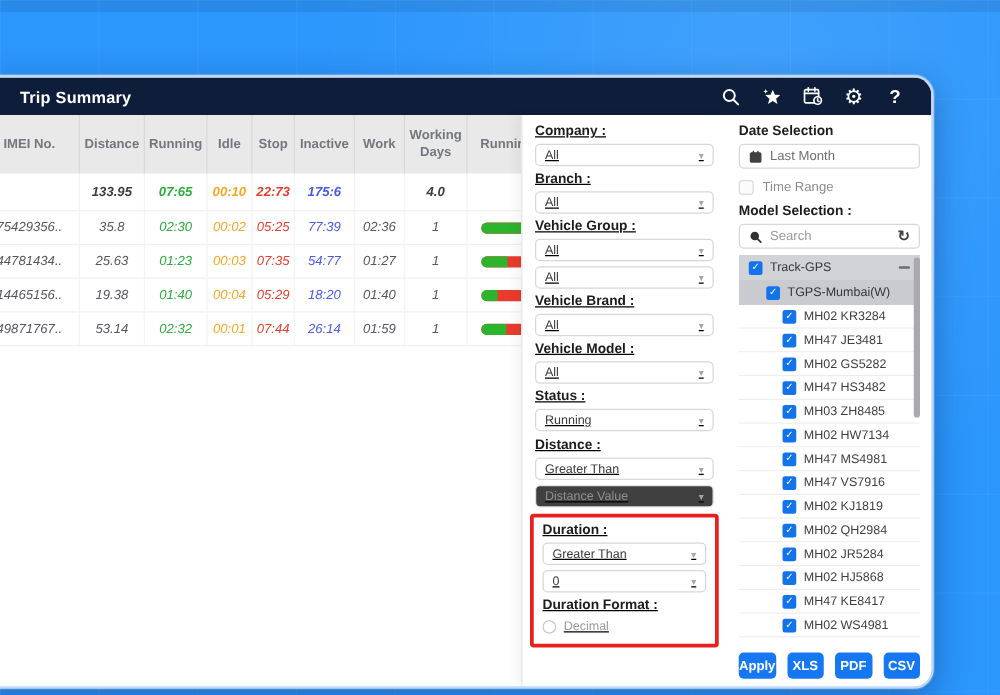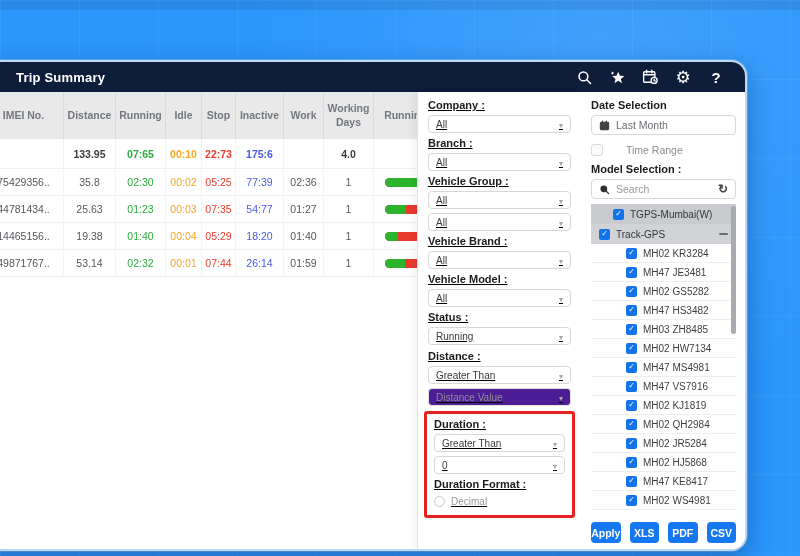--- a/index.html
+++ b/index.html
@@ -47,21 +47,21 @@
     display:flex; align-items:center; justify-content:center; text-align:center;
     font-size:10.5px; font-weight:700; color:#73777f; line-height:1.25;
     border-right:1px solid #d9d9db; padding:2px 3px; flex:0 0 auto;
   }
   .tbody{ background:#fff; }
   .tr{ display:flex; height:27px; border-bottom:1px solid #f0f0f2; }
   .tr.summary{ height:30px; }
   .td{
     display:flex; align-items:center; justify-content:center;
     font-size:10.5px; color:#54575d; border-right:1px solid #f4f4f6;
-    padding:0 3px; flex:0 0 auto; white-space:nowrap; overflow:hidden;
+    padding:0 3px; flex:0 0 auto; white-space:nowrap; overflow:hidden;font-style:italic;
   }
   .summary .td{ font-weight:700; color:#3a3d42; }
   .c-green{ color:#2aad3c; } .c-orange{ color:#f6a723; }
   .c-red{ color:#e83c2d; } .c-blue{ color:#4a5ae8; }
   .summary .c-green{color:#2aad3c}.summary .c-orange{color:#f6a723}
   .summary .c-red{color:#e83c2d}.summary .c-blue{color:#4a5ae8}
   .bar-wrap{ width:78px; height:9px; border-radius:5px; background:#e83b2e; overflow:hidden; display:flex; }
   .bar-green{ height:100%; background:#2db42d; }
 
   
@@ -70,21 +70,21 @@
     box-shadow:-4px 0 8px rgba(0,0,0,.05);
     padding:6px 9px 4px 10px; display:flex; flex-direction:column;text-decoration:underline;
   }
   .f-label{ font-size:11px; font-weight:700; color:#1b1c1f; line-height:13px; margin:1px 0 3px; }
   .select{
     height:18px; border:1px solid #d7d7d9; border-radius:4px; background:#fff;
     display:flex; align-items:center; justify-content:space-between;
     padding:0 7px; font-size:10px; color:#3a3a3d; cursor:pointer; margin-bottom:4px;
   }
   .select .chev::after{ content:"\25BE"; color:#a7a7aa; font-size:8px; }
-  .select.disabled{ background:#4c1d95; color:#8f9094; border-color:#e2e2e4; }
+  .select.disabled{ background:#404040; color:#8f9094; border-color:#e2e2e4; }
   .redbox{
     border:3px solid #e8211f; border-radius:3px;
     margin:1px -4px 4px -4px; padding:3px 7px 5px;
   }
   .radio-row{ display:flex; align-items:center; gap:6px; height:14px; margin:2px 0; cursor:pointer; }
   .radio{ width:11px; height:11px; border-radius:50%; flex:0 0 11px; }
   .radio.on{ background:#1273eb; }
   .radio.off{ background:#fff; border:1.5px solid #c9c9cc; }
   .radio-label{ font-size:10px; color:#3a3a3d; }
   .radio-row.off .radio-label{ color:#9a9a9d; }
@@ -96,21 +96,21 @@
     display:flex; align-items:center; justify-content:center; cursor:pointer; white-space:nowrap;
   }
 
   
   .right-col{ flex:0 0 165px; background:#fff; padding:6px 9px 4px 11px; display:flex; flex-direction:column; }
   .inputbox{
     height:20px; border:1px solid #d7d7d9; border-radius:4px; background:#fff;
     display:flex; align-items:center; gap:6px; padding:0 7px; font-size:10.5px;
     color:#6c6f74; margin-bottom:6px; cursor:pointer;
   }
-  .check-row{ display:flex; align-items:flex-end; gap:23px; margin:3px 0 6px; cursor:pointer; }
+  .check-row{ display:flex; align-items:flex-end; gap:7px; margin:3px 0 6px; cursor:pointer; }
   .checkbox-empty{ width:12px; height:12px; border:1px solid #dadadc; border-radius:3px; background:#fbfbfc; }
   .check-label{ font-size:10.5px; color:#8a8d92; }
   .searchbox{ justify-content:flex-start; color:#9a9a9d; position:relative; margin-bottom:5px;}
   .refresh{ margin-left:auto; cursor:pointer; }
   .refresh::after{ content:"\21BB"; color:#3f4145; font-size:12px; font-weight:700; }
 
   .tree{ flex:1; min-height:0; overflow:hidden; position:relative; margin-bottom:4px; }
   .t-row{ display:flex; align-items:center; gap:6px; font-size:10px; color:#34363a; cursor:pointer; }
   .t-root{ background:#d2d3d6; height:20px; padding:0 8px; }
   .t-group{ background:#c9cbce; height:20px; padding:0 8px 0 22px; }
@@ -353,28 +353,28 @@
         <div class="inputbox searchbox">
           <svg width="11" height="11" viewBox="0 0 24 24" fill="none" stroke="#2f3135" stroke-width="3" stroke-linecap="round">
             <circle cx="10.5" cy="10.5" r="6" fill="#2f3135"></circle>
               <line x1="15.5" y1="15.5" x2="21" y2="21"></line>
           </svg>
           <span>Search</span>
           <span class="refresh"></span>
         </div>
 
         <div class="tree">
-          <div class="t-row t-group">
-            <span class="cb"></span>
-            <span>TGPS-Mumbai(W)</span>
-          </div>
           <div class="t-row t-root">
             <span class="cb"></span>
             <span>Track-GPS</span>
             <span class="minus"></span>
+          </div>
+          <div class="t-row t-group">
+            <span class="cb"></span>
+            <span>TGPS-Mumbai(W)</span>
           </div>
           <div id="vehicleList">
               <div class="t-row t-item">
                 <div class="cb"></div>
                 <span>MH02 KR3284</span>
               </div>
               <div class="t-row t-item">
                 <div class="cb"></div>
                 <span>MH47 JE3481</span>
               </div>

